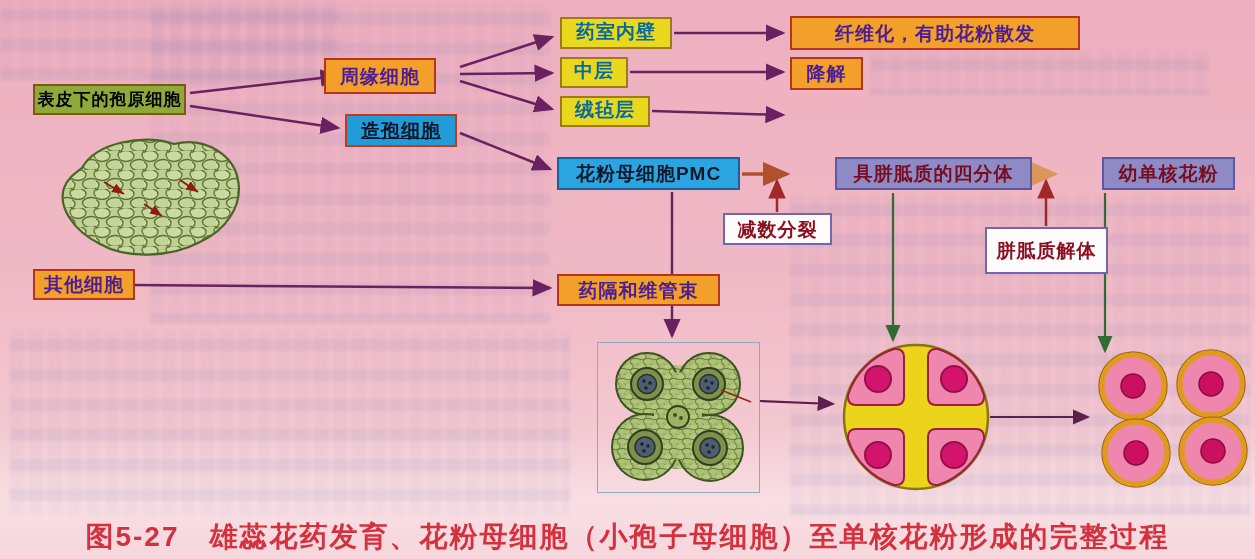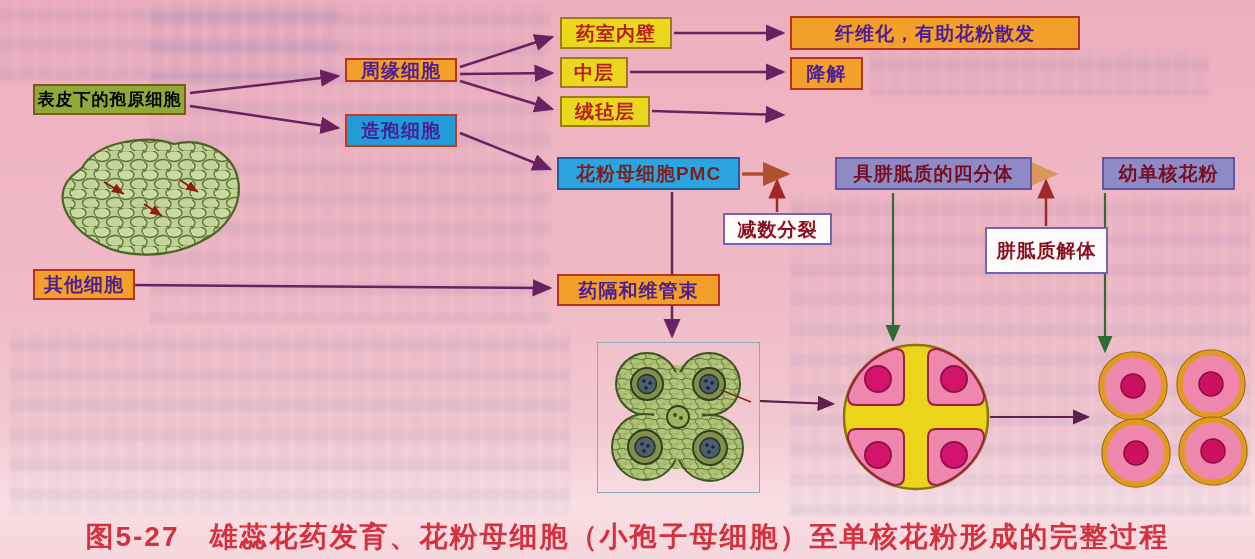--- a/index.html
+++ b/index.html
@@ -17,23 +17,23 @@
   .arrows{ position:absolute; left:0; top:0; pointer-events:none; }
   .illus{ position:absolute; }
   .frame{ position:absolute; border:1px solid #90a8b8; background:transparent; }
   .node{
     position:absolute; display:flex; align-items:center; justify-content:center;
     font-weight:bold; font-size:19px; white-space:nowrap; line-height:1;
     padding:2px 4px; letter-spacing:1px;
   }
   .node.green { background:#8fa93a; border:2px solid #7c5a14; color:#000000; font-size:17px; }
   .node.orange{ background:#f2a029; border:2px solid #b5341c; color:#4c1d95; }
-  .node.yellow{ background:#e9d81d; border:2px solid #a0791a; color:#b91c1c; }
-  .node.blue  { background:#219cd8; border:2px solid #c23a1c; color:#4c1d95; }
-  .node.bluedk{ background:#2aa5e0; border:2px solid #1a5f9e; color:#7f1d1d; }
+  .node.yellow{ background:#e9d81d; border:2px solid #a0791a; color:#0369a1;font-family:Liberation Mono, monospace; }
+  .node.blue  { background:#219cd8; border:2px solid #c23a1c; color:#0f172a;text-decoration:underline; }
+  .node.bluedk{ background:#2aa5e0; border:2px solid #1a5f9e; color:#0f172a; }
   .node.purple{ background:#8d8ac5; border:2px solid #5e58a0; color:#7a0c20;margin-left:40px; }
   .node.white { background:#fdfbfb; border:2px solid #7066b2; color:#8a1020; }
   .caption{
     position:absolute; left:0; top:518px; width:1255px; text-align:center;
     font-weight:bold; font-size:28px; color:#d4303e; letter-spacing:2px;
   }
 </style>
 </head>
 <body>
 
@@ -185,21 +185,21 @@
     </g>
     <g>
       <circle cx="121" cy="105" r="34" fill="none" stroke="#a86a14" stroke-width="1.5"></circle>
       <circle cx="121" cy="105" r="31" fill="#ef86ae" stroke="#e09b1e" stroke-width="5"></circle>
       <circle cx="121" cy="105" r="12" fill="#cc1060" stroke="#8c0c3c" stroke-width="1.5"></circle>
     </g>
   </svg>
 
   <div class="node green" style="left:33px;top:84px;width:153px;height:31px">表皮下的孢原细胞</div>
   <div class="node orange" style="left:33px;top:269px;width:102px;height:31px">其他细胞</div>
-  <div class="node orange" style="left:345px;top:58px;width:112px;height:24px">周缘细胞</div>
+  <div class="node orange" style="left:324px;top:58px;width:112px;height:36px">周缘细胞</div>
   <div class="node blue" style="left:345px;top:114px;width:112px;height:33px">造孢细胞</div>
   <div class="node yellow" style="left:560px;top:17px;width:112px;height:32px">药室内壁</div>
   <div class="node yellow" style="left:560px;top:57px;width:68px;height:31px">中层</div>
   <div class="node yellow" style="left:560px;top:96px;width:90px;height:31px">绒毡层</div>
   <div class="node bluedk" style="left:557px;top:157px;width:183px;height:33px">花粉母细胞PMC</div>
   <div class="node orange" style="left:557px;top:274px;width:163px;height:32px">药隔和维管束</div>
   <div class="node orange" style="left:790px;top:16px;width:290px;height:34px">纤维化，有助花粉散发</div>
   <div class="node orange" style="left:790px;top:57px;width:73px;height:33px">降解</div>
   <div class="node purple" style="left:795px;top:157px;width:197px;height:33px">具胼胝质的四分体</div>
   <div class="node purple" style="left:1062px;top:157px;width:133px;height:33px">幼单核花粉</div>

